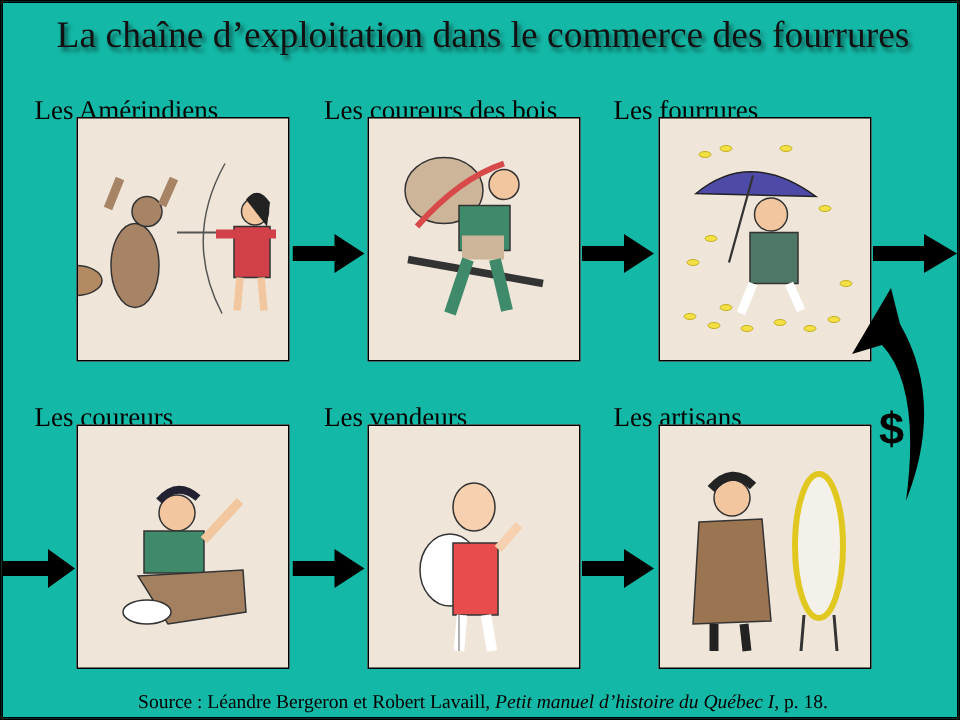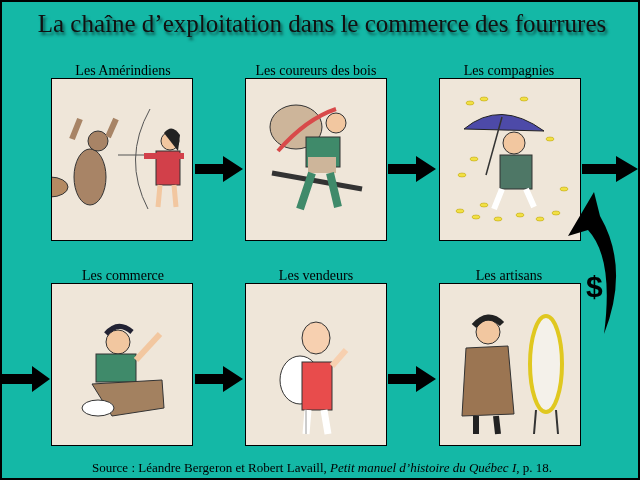--- a/index.html
+++ b/index.html
@@ -1,19 +1,19 @@
 <!DOCTYPE html>
 <html><head>
 <meta charset="utf-8">
 <style>
   html, body { margin:0; padding:0; }
   body { width:640px; height:480px; overflow:hidden; background:#000; }
   .frame { position:absolute; left:1px; top:1px; width:636px; height:476px; background:#14b8a6; border:1px solid #000; }
   .title { position:absolute; left:0; top:8px; width:640px; text-align:center; font-family:"Liberation Serif", serif; font-size:25px; color:#111; text-shadow:2px 3px 3px rgba(0,0,0,0.55); }
-  .label { position:absolute; width:200px; text-align:center; font-family:"Liberation Serif", serif; font-size:14px; color:#000; }
+  .label { position:absolute; width:200px; font-family:"Liberation Serif", serif; font-size:18px; color:#000; }
   .box { position:absolute; width:142px; height:163px; background:#efe6d9; border:1px solid #000; box-sizing:border-box; }
   .box svg { position:absolute; left:0; top:0; }
   .arrow { position:absolute; }
   .source { position:absolute; left:0; top:458px; width:640px; text-align:center; font-family:"Liberation Serif", serif; font-size:13px; color:#000; }
   .source i { }
   .dollar { position:absolute; left:584px; top:268px; font-family:"Liberation Sans", sans-serif; font-weight:bold; font-size:30px; color:#000; }
 </style>
 </head>
 <body>
 
@@ -47,21 +47,21 @@
       <ellipse cx="50" cy="48" rx="26" ry="22" fill="#cdb59a" stroke="#333"></ellipse>
       <path d="M32 72 Q60 40 90 30" stroke="#d84a4a" stroke-width="4" fill="none"></path>
       <circle cx="90" cy="44" r="10" fill="#f2c7a0" stroke="#333"></circle>
       <rect x="60" y="58" width="34" height="30" fill="#3f8a6a" stroke="#333"></rect>
       <rect x="62" y="78" width="28" height="16" fill="#cdb59a"></rect>
       <line x1="26" y1="94" x2="116" y2="110" stroke="#333" stroke-width="5"></line>
       <path d="M66 94 L54 130 M84 94 L92 128" stroke="#3f8a6a" stroke-width="8"></path>
     </svg>
   </div>
 
-  <div class="label" style="left:407px;top:61px;">Les compagnies</div>
+  <div class="label" style="left:407px;top:61px;">Les fourrures</div>
   <div class="box" style="left:437px;top:76px;">
     <svg width="142" height="163">
       <path d="M24 50 Q60 20 104 52 Z" fill="#4d4aa8" stroke="#222"></path>
       <line x1="62" y1="38" x2="46" y2="96" stroke="#333" stroke-width="1.5"></line>
       <circle cx="74" cy="64" r="11" fill="#f2c7a0" stroke="#333"></circle>
       <rect x="60" y="76" width="32" height="34" fill="#4e7766" stroke="#333"></rect>
       <path d="M62 110 L54 130 M86 110 L94 128" stroke="#fff" stroke-width="6"></path>
       <g fill="#f2e044" stroke="#b59c00" stroke-width="0.5">
         <ellipse cx="30" cy="24" rx="4" ry="2"></ellipse>
           <ellipse cx="44" cy="20" rx="4" ry="2"></ellipse>
@@ -89,21 +89,21 @@
   </svg>
   <svg class="arrow" style="left:580px;top:154px;" width="58" height="26">
     <polygon points="0,8 34,8 34,0 56,13 34,26 34,18 0,18" fill="#000"></polygon>
   </svg>
 
   <svg class="arrow" style="left:564px;top:186px;" width="60" height="150">
     <path d="M28 4 L2 48 L22 42 Q48 70 38 146 Q64 80 34 28 Z" fill="#000"></path>
   </svg>
   <div class="dollar">$</div>
 
-  <div class="label" style="left:21px;top:266px;">Les commerce</div>
+  <div class="label" style="left:21px;top:266px;">Les coureurs</div>
   <div class="box" style="left:49px;top:281px;">
     <svg width="142" height="165">
       <circle cx="66" cy="58" r="12" fill="#f2c7a0" stroke="#333"></circle>
       <path d="M54 50 Q66 36 80 48" stroke="#223" stroke-width="5" fill="none"></path>
       <rect x="44" y="70" width="40" height="28" fill="#3f8a6a" stroke="#333"></rect>
       <path d="M84 76 L108 50" stroke="#f2c7a0" stroke-width="6"></path>
       <path d="M40 100 L110 96 L112 124 L60 132 Z" fill="#a38160" stroke="#333"></path>
       <ellipse cx="46" cy="124" rx="16" ry="8" fill="#fff" stroke="#333"></ellipse>
     </svg>
   </div>

